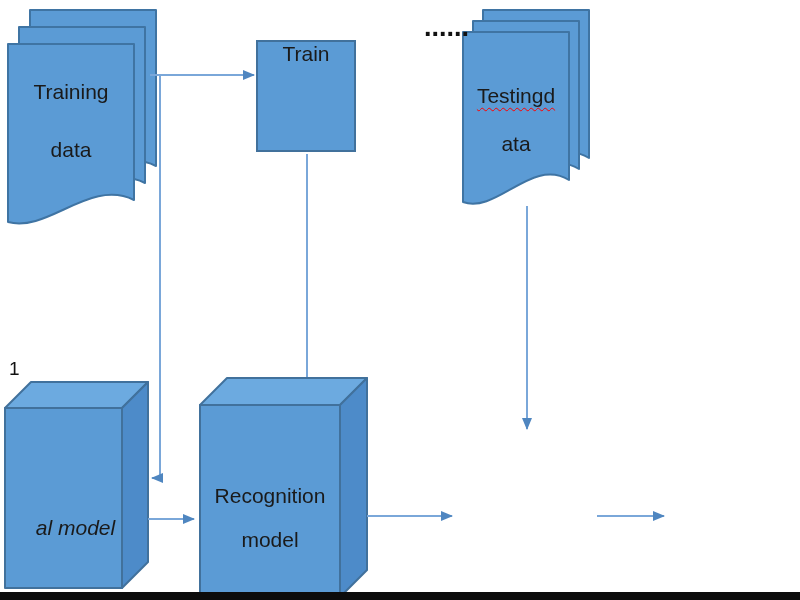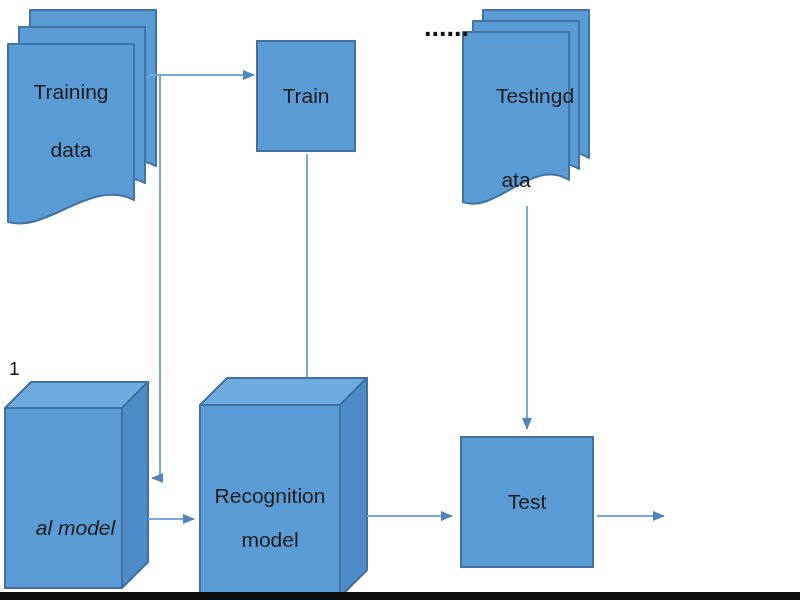--- a/index.html
+++ b/index.html
@@ -3,33 +3,33 @@
 <meta charset="utf-8">
 <style>
   html,body { margin:0; padding:0; background:#ffffff; }
   #stage {
     position:relative; width:800px; height:600px; background:#ffffff;
     overflow:hidden; font-family:"Liberation Sans", sans-serif;
   }
   .layer { position:absolute; left:0; top:0; }
   .box {
     position:absolute; background:#5b9bd5; border:2px solid #41719c;
-    box-sizing:border-box; display:flex; align-items:center; justify-content:center;
+    box-sizing:border-box; display:flex; justify-content:center;
   }
   .box span { color:#1a1a1a; font-size:21px; }
   .lbl {
     position:absolute; color:#1a1a1a; font-size:21px; text-align:center;
     line-height:24px; white-space:nowrap;
   }
   .squiggle {
+    text-decoration: underline;
     text-decoration-style: wavy;
     text-decoration-color: #ff0000;
     text-decoration-thickness: 1px;
     text-underline-offset: 4px;
-    padding-left: 19px;
   }
   .dots {
     position:absolute; left:424px; top:12px; width:52px;
     font-size:27px; font-weight:900; letter-spacing:0px; color:#111111;
     line-height:30px;
   }
   .pagenum { position:absolute; left:9px; top:358px; font-size:19px; color:#111111; }
   .bottombar { position:absolute; left:0; top:592px; width:800px; height:8px; background:#0c0c0c; }
 </style>
 </head>
@@ -76,30 +76,27 @@
       <line x1="527" y1="206" x2="527" y2="429" marker-end="url(#ah)"></line>
       <line x1="367" y1="516" x2="452" y2="516" marker-end="url(#ah)"></line>
       <line x1="597" y1="516" x2="664" y2="516" marker-end="url(#ah)"></line>
     </g>
   </svg>
 
   <div class="box" style="left:256px; top:40px; width:100px; height:112px;">
     <span>Train</span>
   </div>
 
-  <div class="box" style="left:460px; top:436px; width:134px; height:132px;">
-    <span>Test</span>
-  </div>
 
 
   <div class="lbl" style="left:8px; top:138px; width:126px;">data</div>
   <div class="lbl" style="left:8px; top:80px; width:126px;">Training</div>
 
   <div class="lbl squiggle" style="left:463px; top:84px; width:106px;">Testingd</div>
-  <div class="lbl" style="left:463px; top:132px; width:106px;margin-top:36px;">ata</div>
+  <div class="lbl" style="left:463px; top:132px; width:106px;">ata</div>
 
   <div class="lbl" style="left:5px; top:516px; width:141px;font-style:italic;">al model</div>
 
   <div class="lbl" style="left:200px; top:484px; width:140px;">Recognition</div>
   <div class="lbl" style="left:200px; top:528px; width:140px;">model</div>
 
   <div class="dots">......</div>
   <div class="pagenum">1</div>
 
   <div class="bottombar"></div>

